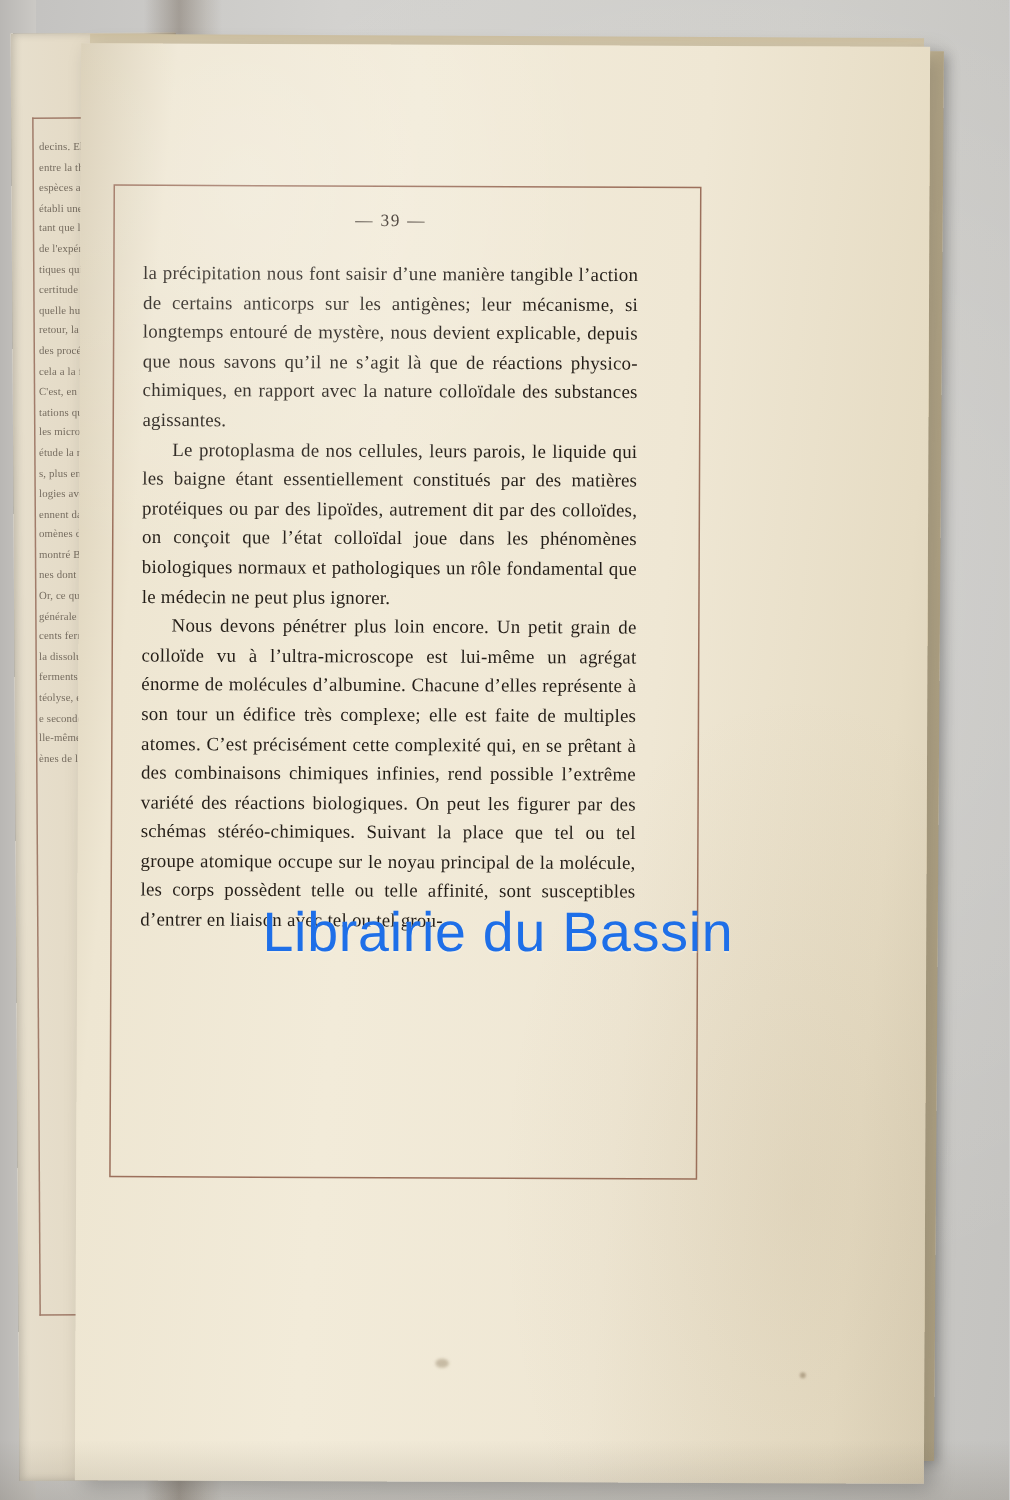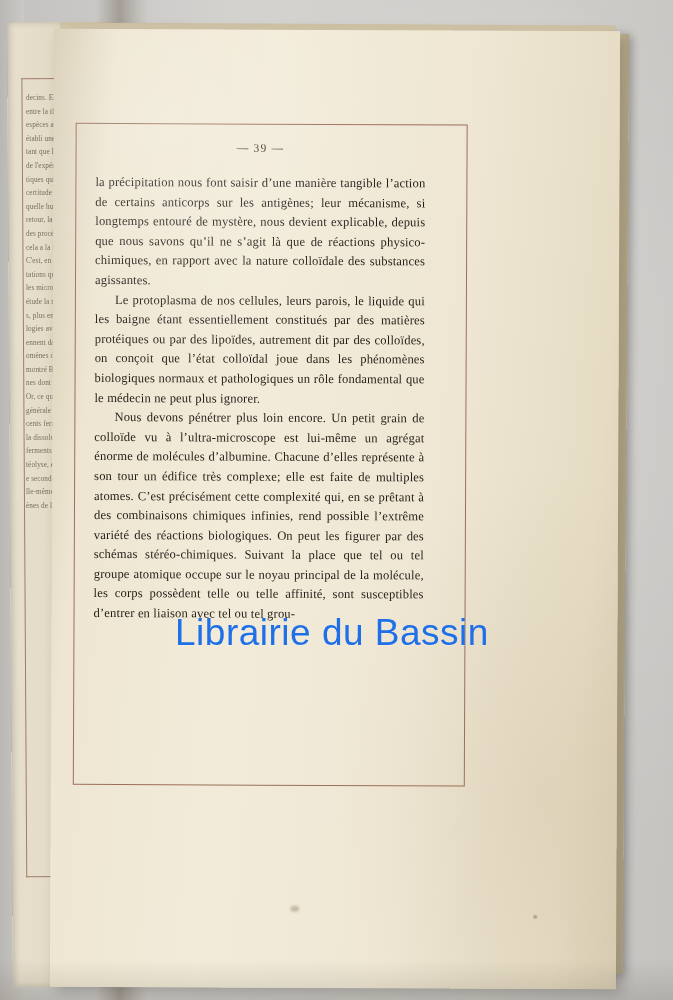--- a/index.html
+++ b/index.html
@@ -271,16 +271,16 @@
 
       <p class="body">la précipitation nous font saisir d’une manière tangible l’action de certains anticorps sur les antigènes; leur mécanisme, si longtemps entouré de mystère, nous devient explicable, depuis que nous savons qu’il ne s’agit là que de réactions physico-chimiques, en rapport avec la nature colloïdale des substances agissantes.</p>
       <p class="body indent">Le protoplasma de nos cellules, leurs parois, le liquide qui les baigne étant essentiellement constitués par des matières protéiques ou par des lipoïdes, autrement dit par des colloïdes, on conçoit que l’état colloïdal joue dans les phénomènes biologiques normaux et pathologiques un rôle fondamental que le médecin ne peut plus ignorer.</p>
       <p class="body indent gap">Nous devons pénétrer plus loin encore. Un petit grain de colloïde vu à l’ultra-microscope est lui-même un agrégat énorme de molécules d’albumine. Chacune d’elles représente à son tour un édifice très complexe; elle est faite de multiples atomes. C’est précisément cette complexité qui, en se prêtant à des combinaisons chimiques infinies, rend possible l’extrême variété des réactions biologiques. On peut les figurer par des schémas stéréo-chimiques. Suivant la place que tel ou tel groupe atomique occupe sur le noyau principal de la molécule, les corps possèdent telle ou telle affinité, sont susceptibles d’entrer en liaison avec tel ou tel grou-</p>
     </div>
 
     <div class="speck1"></div>
     <div class="speck2"></div>
   </div>
 
-  <div class="watermark" style="color: rgb(30, 111, 232); margin-top: 11px;">Librairie du Bassin</div>
+  <div class="watermark" style="color: rgb(30, 111, 232);">Librairie du Bassin</div>
 
   <div class="bottom-shade"></div>
 </div>
 
 </body></html>

